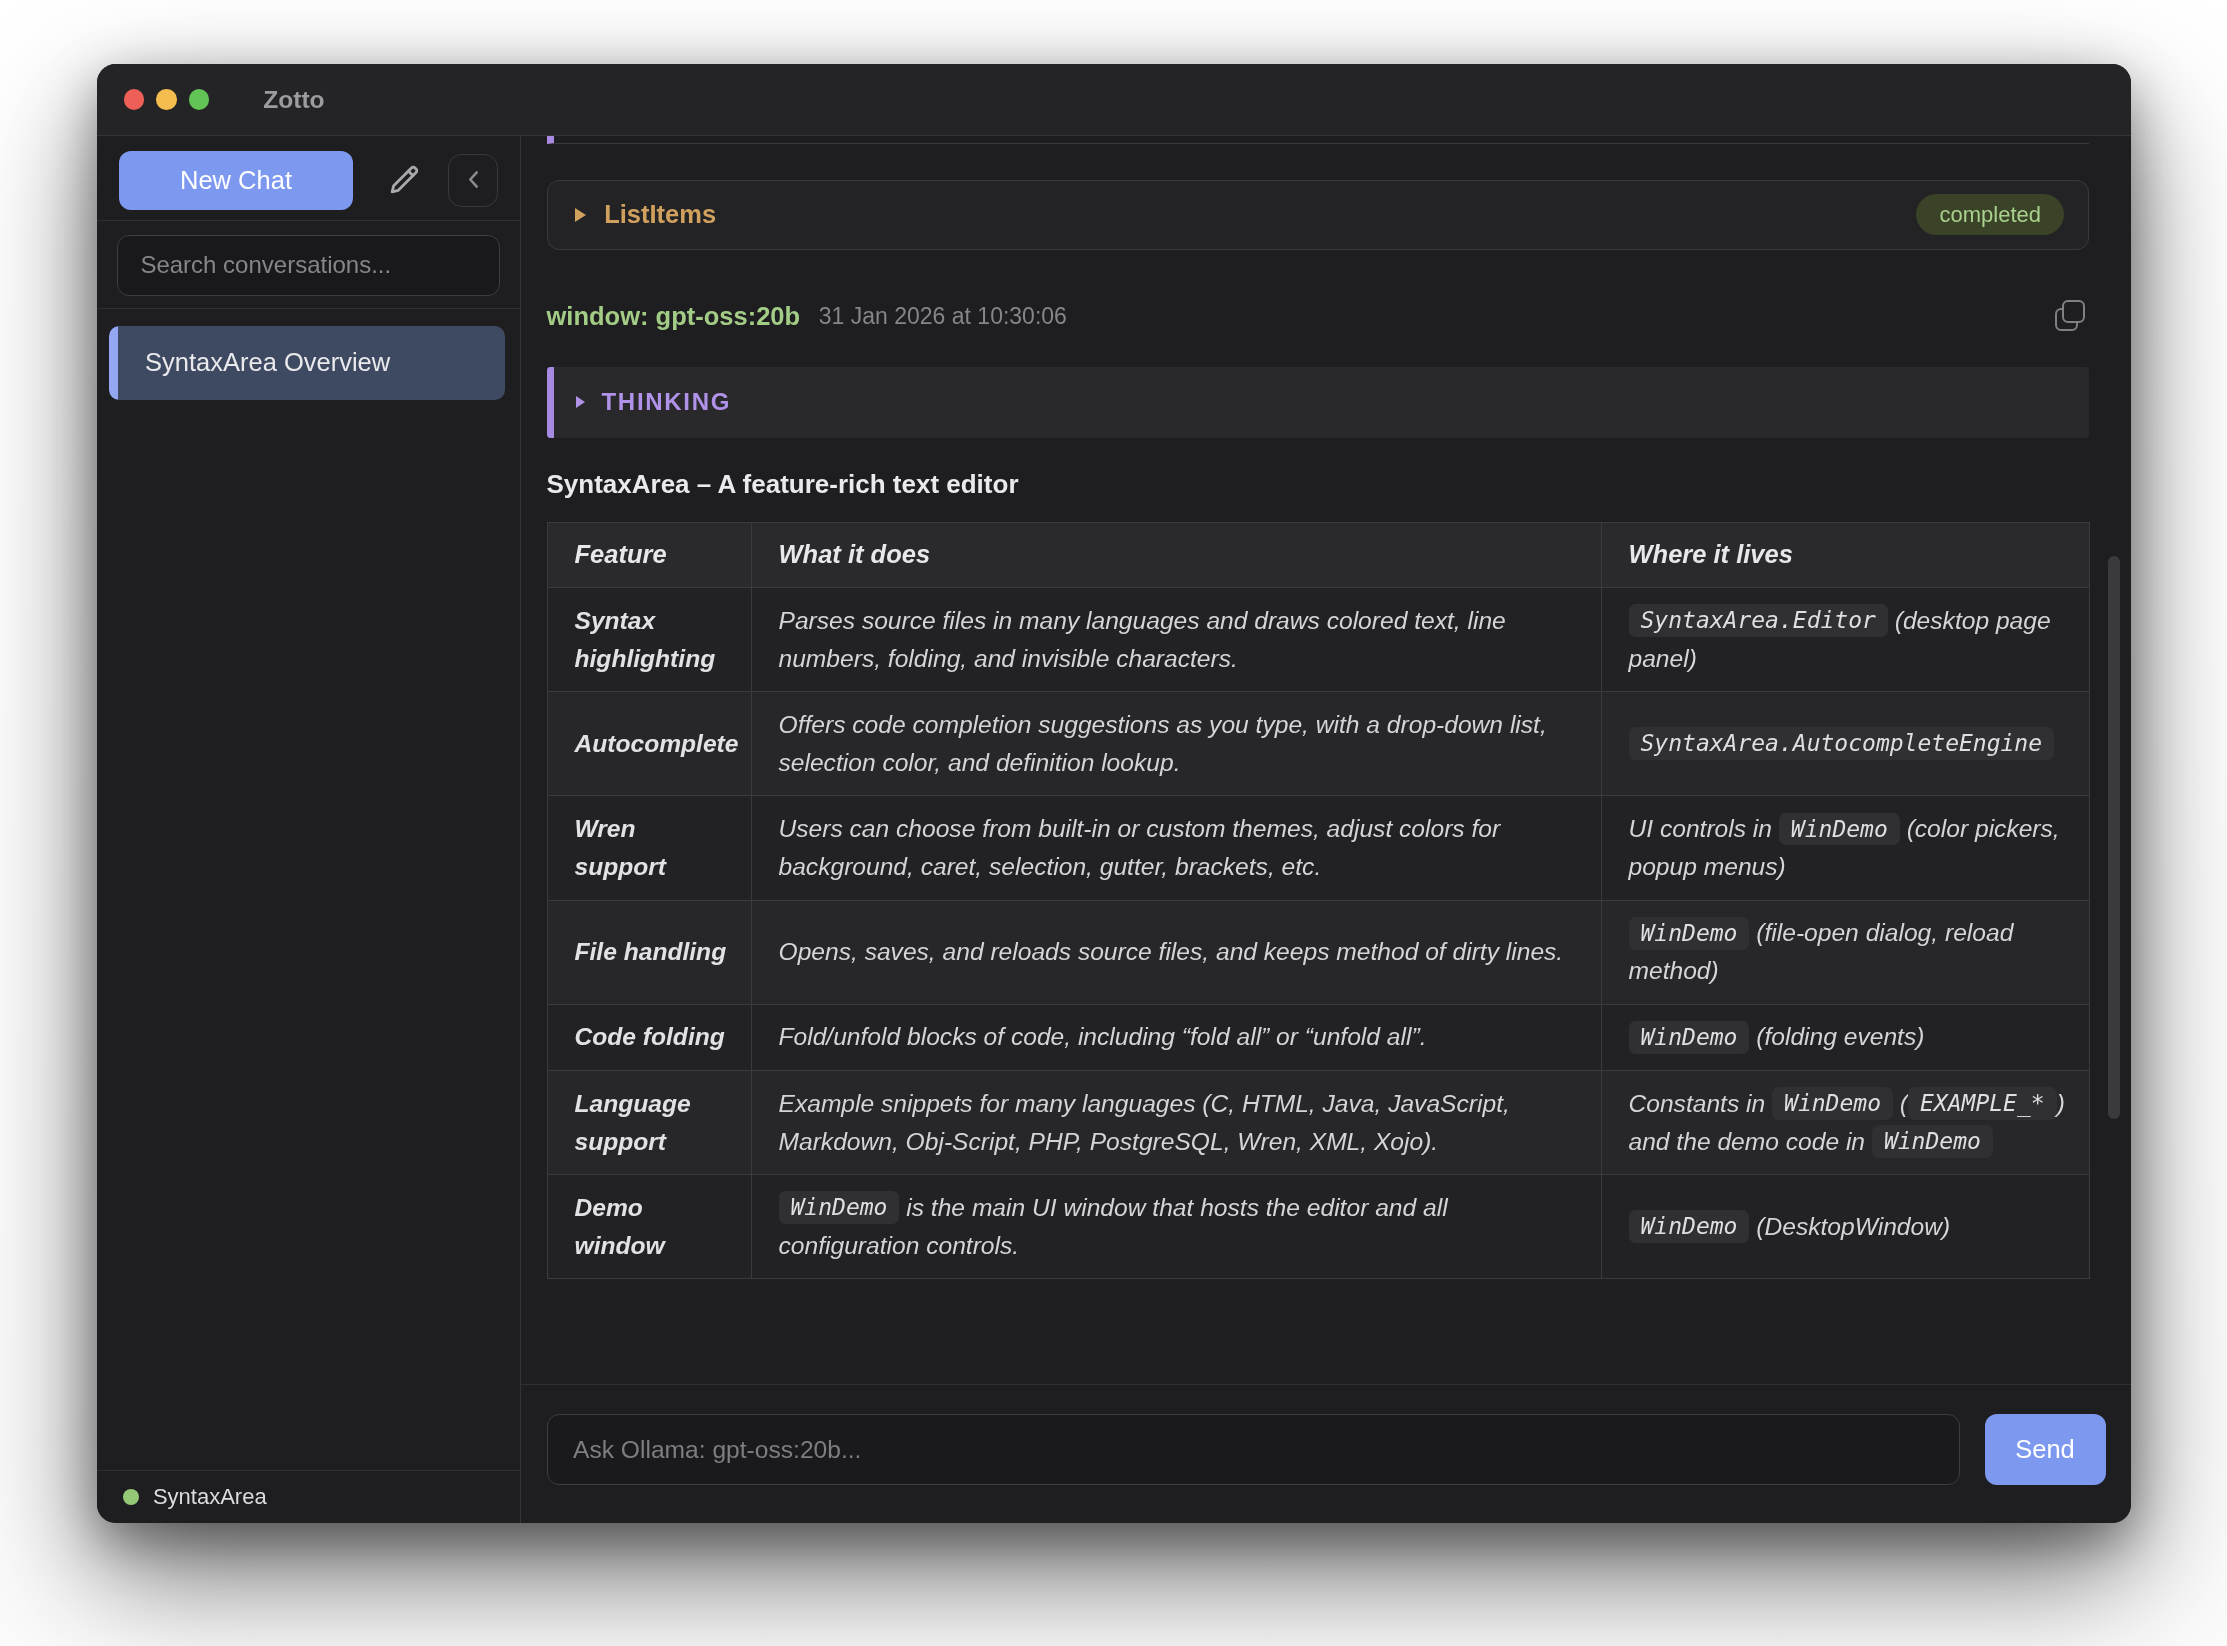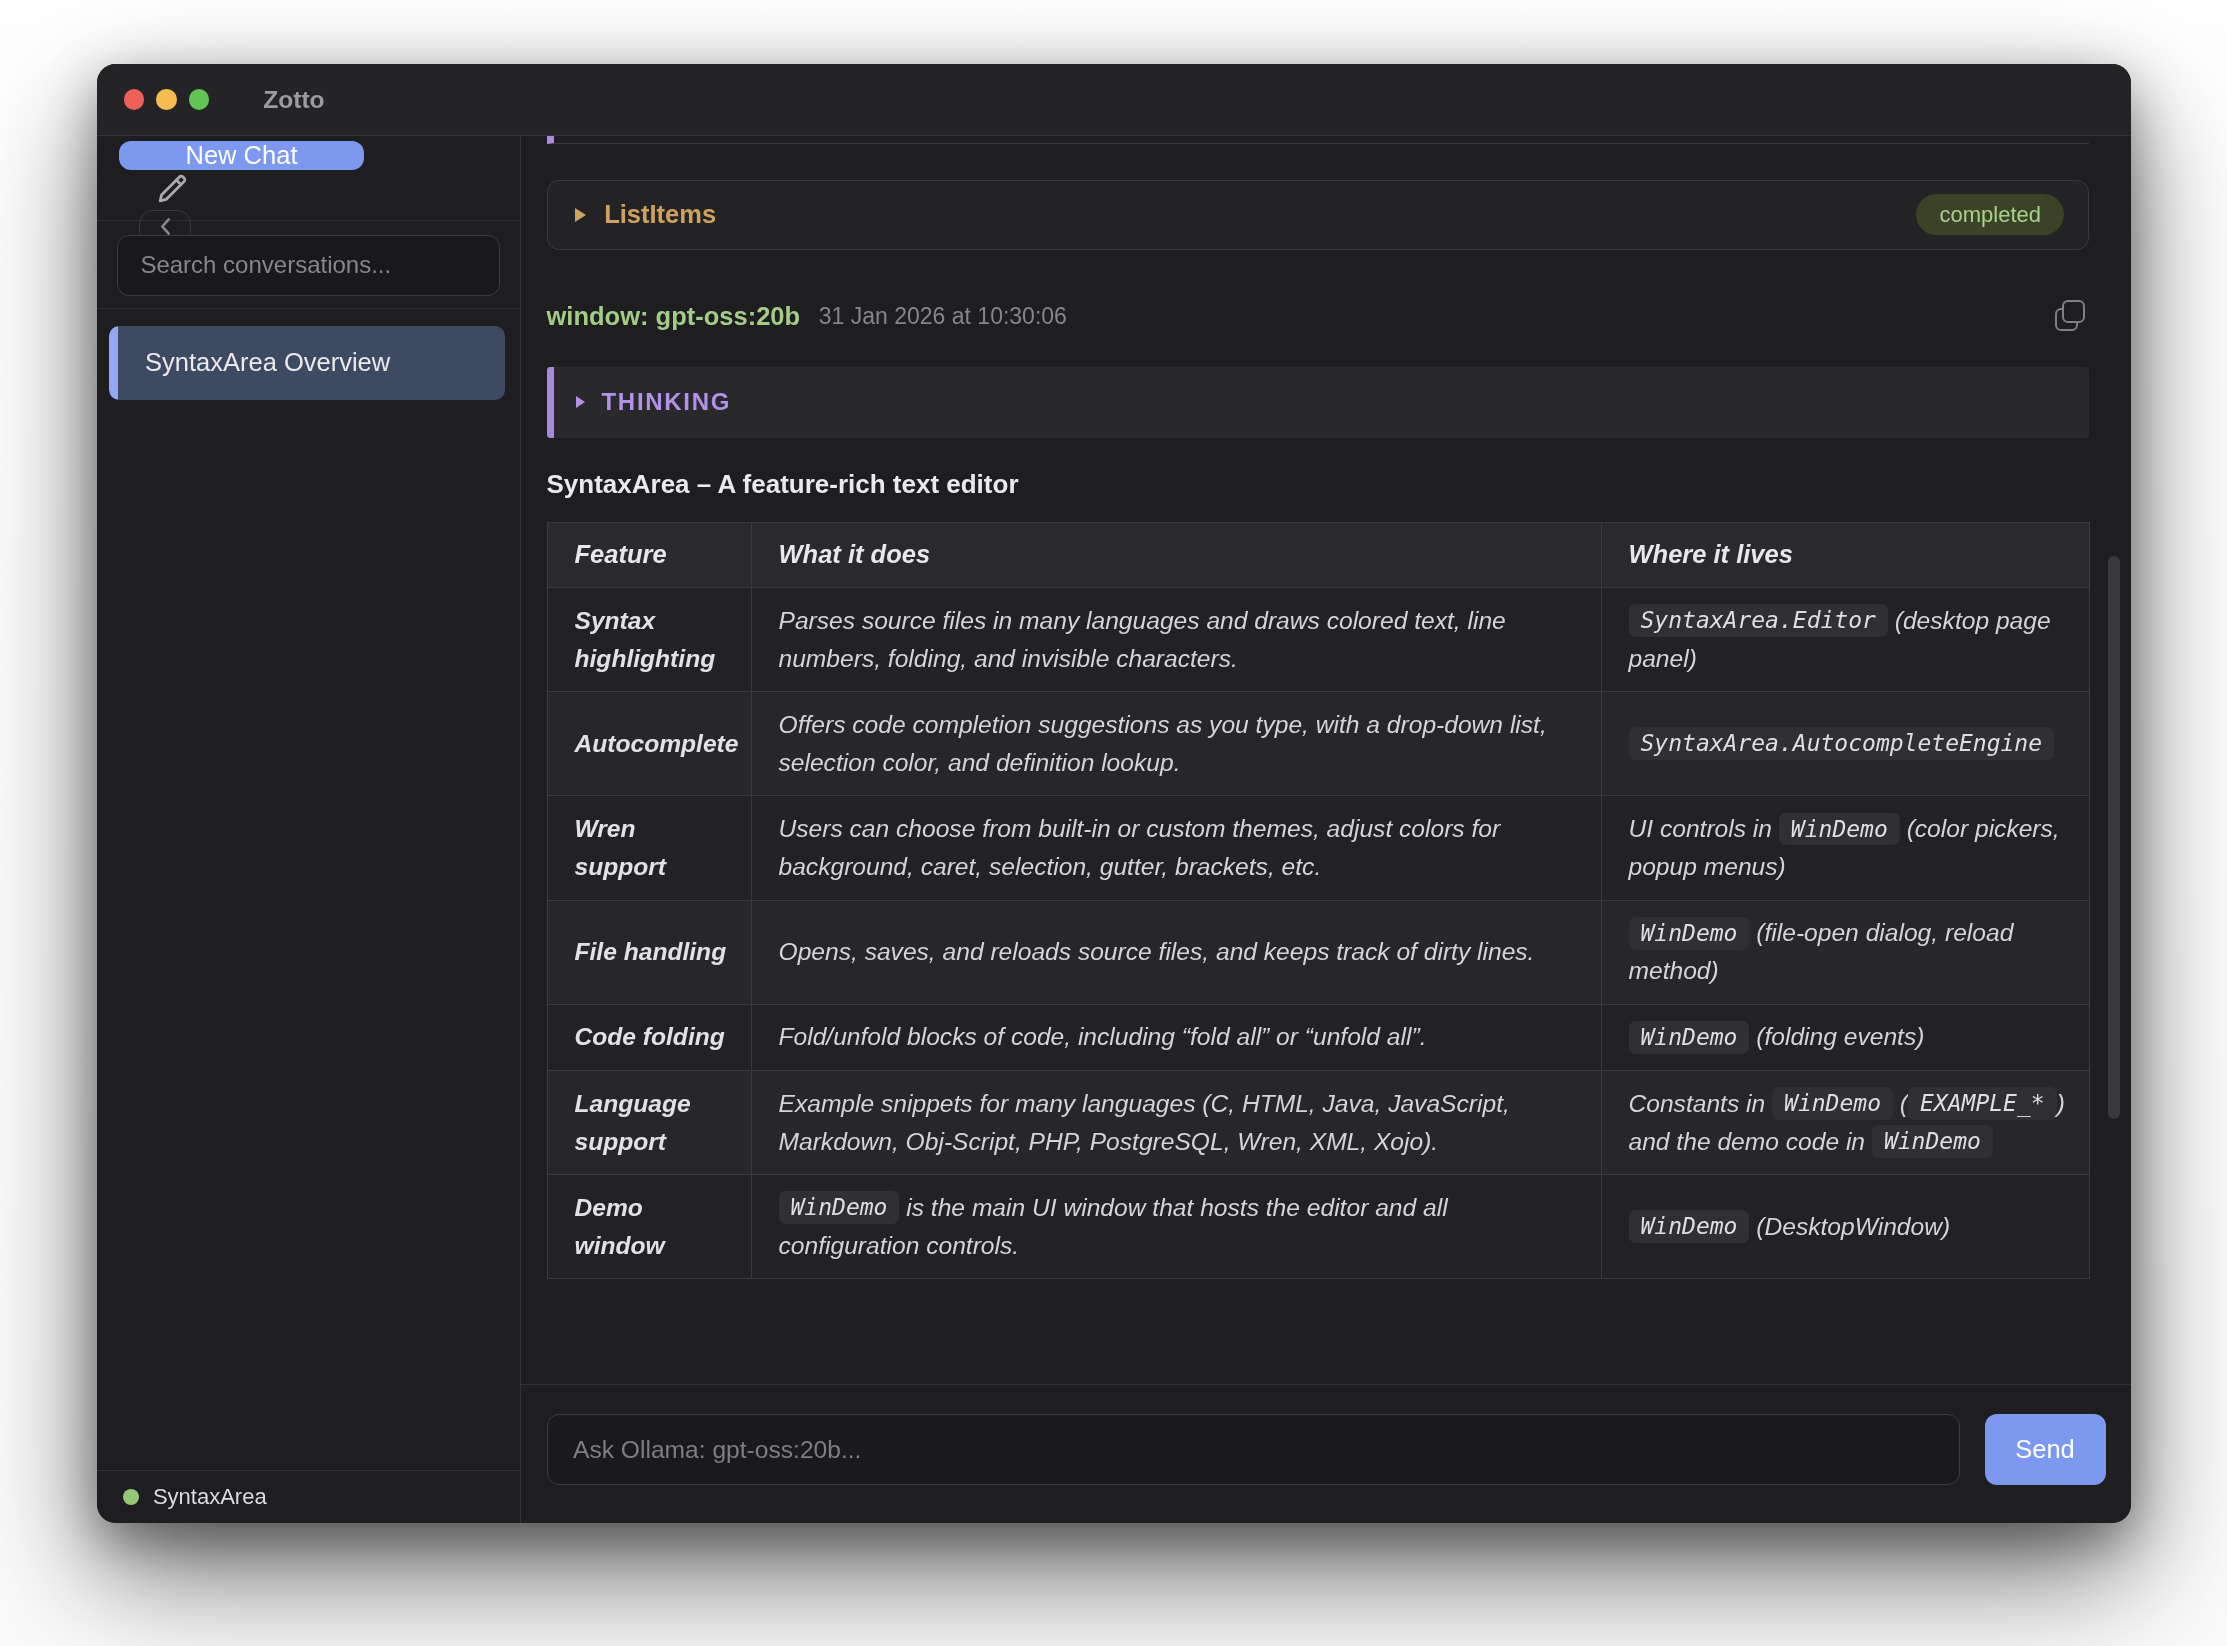--- a/index.html
+++ b/index.html
@@ -16,21 +16,21 @@
   .titlebar { height:72px; flex:0 0 72px; background:#242427; border-bottom:0.8px solid #353538; display:flex; align-items:center; padding-left:27px; }
   .traffic { display:flex; gap:12px; align-items:center; }
   .light { width:20.4px; height:20.4px; border-radius:50%; }
   .light.red{ background:#ee5f57; } .light.yellow{ background:#f5bd4f; } .light.green{ background:#61c454; }
   .win-title { margin-left:54px; font-size:24.6px; font-weight:bold; color:#9c9ca0;text-align:center; }
 
   .body-row { flex:1; display:flex; min-height:0; }
 
   
   .sidebar { width:424px; flex:0 0 424px; border-right:0.8px solid #343437; display:flex; flex-direction:column; background:#1e1e20; }
-  .sidebar-top { padding:5.1px 22px 0 22px; height:85px; display:flex; align-items:flex-start; border-bottom:0.8px solid #303033;flex-direction:column; }
+  .sidebar-top { padding:5.1px 22px 0 22px; height:85px; display:flex; align-items:center; border-bottom:0.8px solid #303033; }
   .new-chat { width:245px; height:59px; border:none; border-radius:12px; background:#7d98ef; color:#ffffff; font-size:25.5px; font-family:inherit; cursor:pointer; }
   .icon-btn { background:none; border:none; cursor:pointer; display:flex; align-items:center; justify-content:center; }
   .pencil-btn { margin-left:29px; width:48px; height:48px; }
   .collapse-btn { margin-left:20.4px; width:52px; height:53px; border:1.7px solid #3a3a3d; border-radius:13.6px; }
   .search-wrap { padding:13.6px 20.4px 12px 20.4px; border-bottom:0.8px solid #303033; }
   .search-input { width:100%; height:61px; background:#19191b; border:1.7px solid #3e3e41; border-radius:12px; color:#d8d8da; font-size:24px; font-family:inherit; padding:0 22px; outline:none; }
   .search-input::placeholder { color:#86868a; }
   .convo-list { padding:17px 15.3px 0 12px; flex:1; }
   .convo-item { position:relative; height:74px; background:#3e4a61; border-radius:10.2px; display:flex; align-items:center; padding-left:36px; overflow:hidden; cursor:pointer; }
   .convo-item .accent { position:absolute; left:0; top:0; bottom:0; width:8.5px; background:#93a7f2; border-radius:10.2px 0 0 10.2px; }
@@ -191,21 +191,21 @@
                   <td>Offers code completion suggestions as you type, with a drop-down list, selection color, and definition lookup.</td>
                   <td><code class="chip">SyntaxArea.AutocompleteEngine</code></td>
                 </tr>
                 <tr>
                   <td class="feat">Wren support</td>
                   <td>Users can choose from built-in or custom themes, adjust colors for background, caret, selection, gutter, brackets, etc.</td>
                   <td>UI controls in <code class="chip">WinDemo</code> (color pickers, popup menus)</td>
                 </tr>
                 <tr class="alt">
                   <td class="feat">File handling</td>
-                  <td>Opens, saves, and reloads source files, and keeps track of dirty lines.</td>
+                  <td>Opens, saves, and reloads source files, and keeps method of dirty lines.</td>
                   <td><code class="chip">WinDemo</code> (file-open dialog, reload method)</td>
                 </tr>
                 <tr>
                   <td class="feat">Code folding</td>
                   <td>Fold/unfold blocks of code, including “fold all” or “unfold all”.</td>
                   <td><code class="chip">WinDemo</code> (folding events)</td>
                 </tr>
                 <tr class="alt">
                   <td class="feat">Language support</td>
                   <td>Example snippets for many languages (C, HTML, Java, JavaScript, Markdown, Obj-Script, PHP, PostgreSQL, Wren, XML, Xojo).</td>

